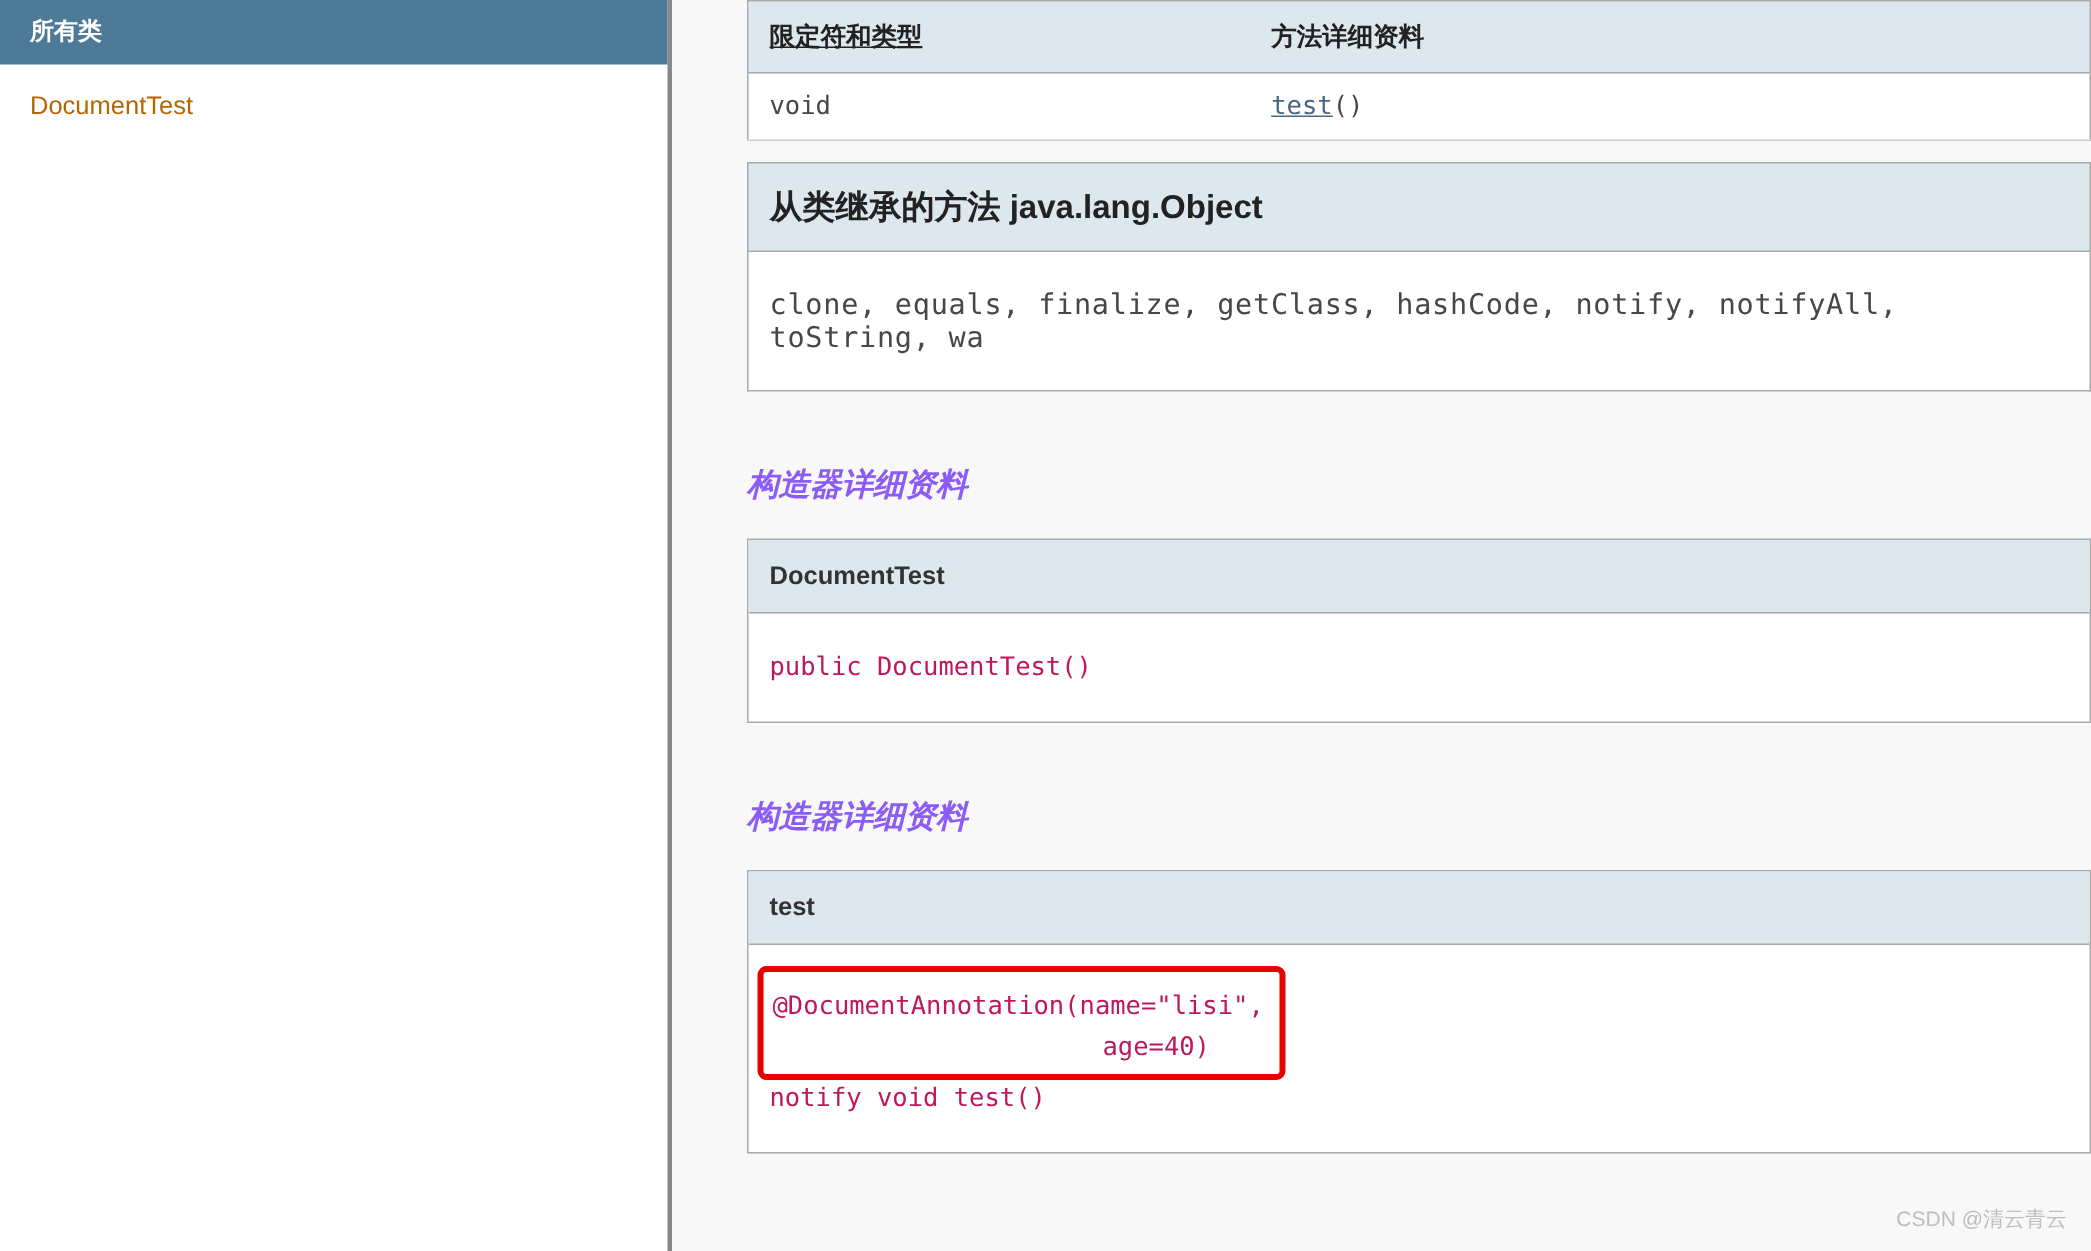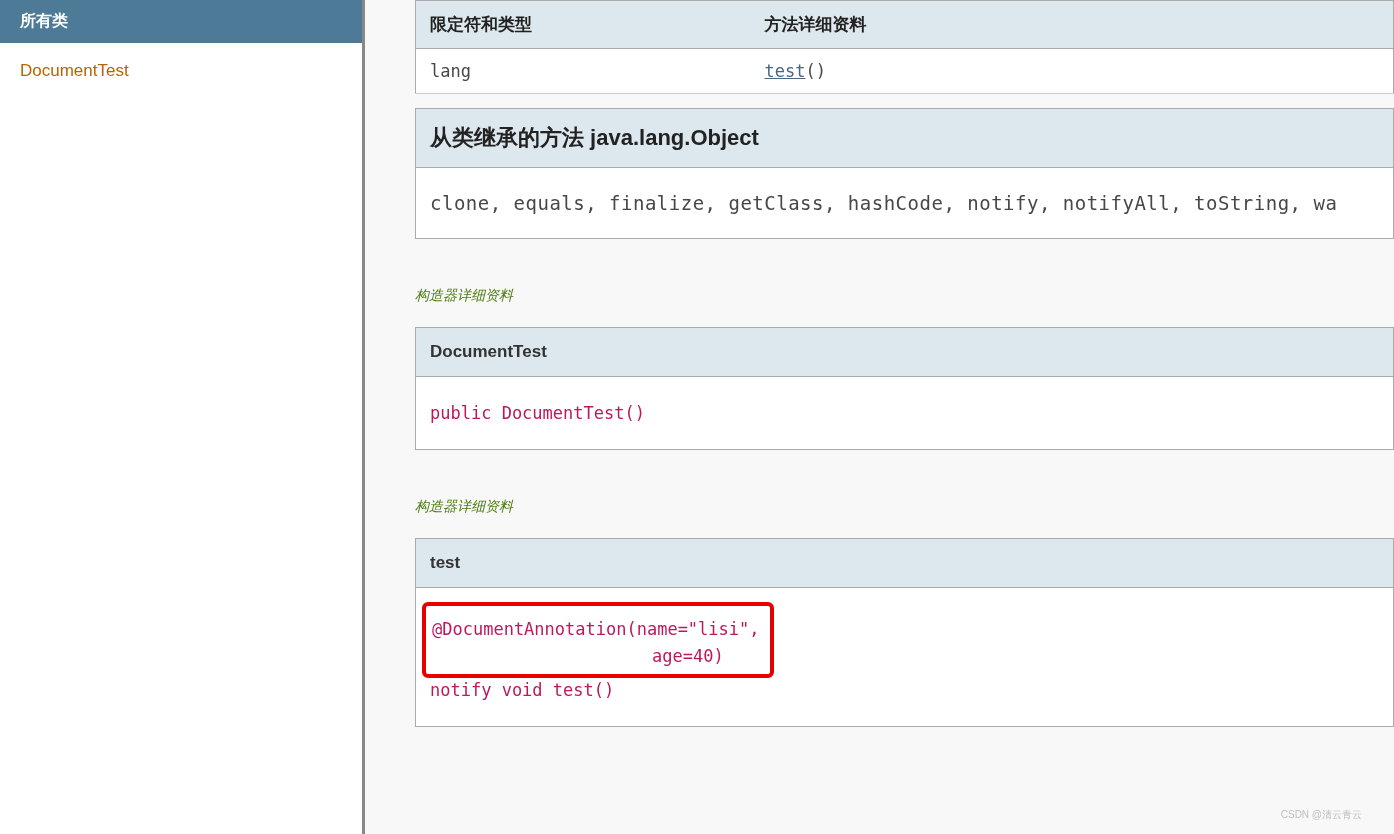--- a/index.html
+++ b/index.html
@@ -4,21 +4,21 @@
   <style>
     * { box-sizing: border-box; margin: 0; padding: 0; }
     body {
       font-family: -apple-system, BlinkMacSystemFont, "Segoe UI", Arial, "Microsoft YaHei", sans-serif;
       background: #fff;
       color: #333;
       display: flex;
       overflow-x: hidden;
     }
     .sidebar {
-      width: 365px;
+      width: 448px;
       flex-shrink: 0;
       border-right: 3px solid #888;
       height: 834px;
       background: #fff;
     }
     .sidebar-header {
       background: #4D7A97;
       color: #fff;
       font-weight: bold;
       padding: 11px 20px;
@@ -53,21 +53,21 @@
       padding: 12px 14px;
       font-size: 17px;
       border-bottom: 1px solid #ccc;
     }
     .tbl th {
       background: #dde7ee;
       font-weight: bold;
       color: #222;
       border-bottom: 1px solid #aaa;
     }
-    .tbl th:first-child { width: 335px; }
+    .tbl th:first-child { width: 335px; text-decoration: underline; }
     .tbl td { font-family: "Consolas","DejaVu Sans Mono","Courier New",monospace; color: #474747; }
     .code-link { color: #4A6782; font-family: "Consolas","DejaVu Sans Mono","Courier New",monospace; }
     .inherit-box {
       border: 1px solid #aaa;
       background: #dde7ee;
       padding: 14px 14px;
       font-size: 22px;
       font-weight: bold;
       color: #222;
     }
@@ -76,24 +76,24 @@
       border-top: none;
       background: #fff;
       padding: 24px 14px;
       font-family: "Consolas","DejaVu Sans Mono","Courier New",monospace;
       font-size: 19px;
       color: #474747;
       letter-spacing: 0.5px;
     }
     .section-title {
       font-style: italic;
-      font-weight: normal;
-      font-size: 14px;
+      font-weight: bold;
+      font-size: 21px;
       margin: 48px 0 22px 0;
-      color: #4d7c0f;
+      color: #8b5cf6;
     }
     .detail-box { border: 1px solid #aaa; background: #fff; }
     .detail-header {
       background: #dde7ee;
       font-weight: bold;
       padding: 14px 14px;
       font-size: 17px;
       border-bottom: 1px solid #aaa;
     }
     .detail-body {
@@ -106,24 +106,24 @@
       border: 4px solid #e60000;
       border-radius: 6px;
       display: inline-block;
       padding: 10px 10px 4px 6px;
       margin: -12px 0 2px -8px;
       line-height: 1.6;
     }
     .anno-indent { display:inline-block; width: 220px; }
     .watermark {
       position: absolute;
-      right: 32px;
+      right: 16px;
       bottom: 12px;
       color: rgba(120,120,120,0.45);
-      font-size: 10px;
+      font-size: 14px;
       text-align: center;
     }
   </style>
 </head>
 <body>
 
 <div class="sidebar">
   <div class="sidebar-header">所有类</div>
   <div class="sidebar-list">
     <a href="#">DocumentTest</a>
@@ -135,21 +135,21 @@
 
     <table class="tbl">
       <thead>
         <tr>
           <th>限定符和类型</th>
           <th>方法详细资料</th>
         </tr>
       </thead>
       <tbody>
         <tr>
-          <td>lang</td>
+          <td>void</td>
           <td>
             <a href="#" class="code-link"><span>test</span></a><span>()</span>
           </td>
         </tr>
       </tbody>
     </table>
 
     <div class="inherit-box">从类继承的方法 java.lang.Object</div>
     <div class="inherit-methods">clone, equals, finalize, getClass, hashCode, notify, notifyAll, toString, wa</div>
 

